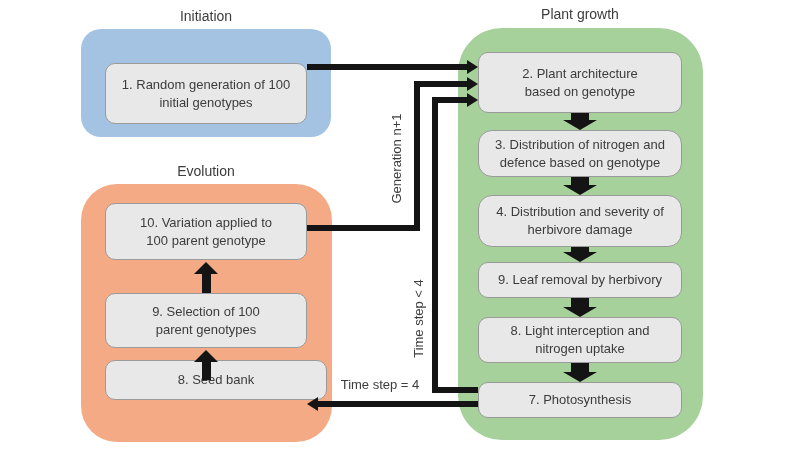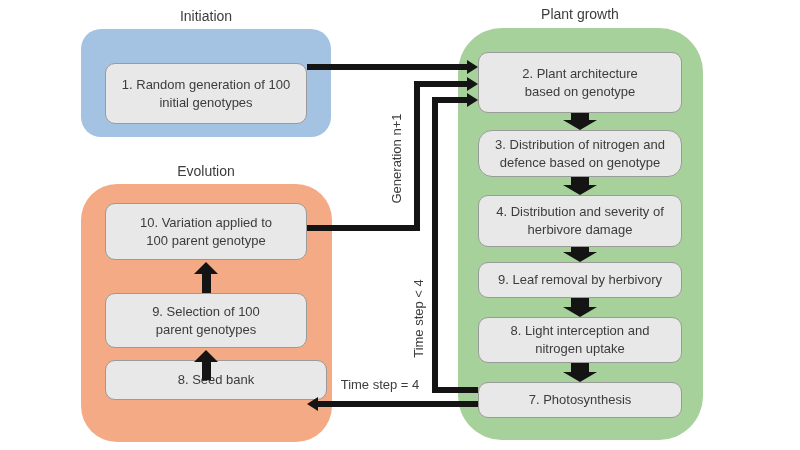--- a/index.html
+++ b/index.html
@@ -73,21 +73,21 @@
   <div class="container blue" style="left:81px;top:29px;width:250px;height:108px;"></div>
   <div class="container green" style="left:458px;top:28px;width:245px;height:412px;"></div>
   <div class="container orange" style="left:81px;top:184px;width:251px;height:258px;"></div>
 
   <div class="node" style="left:105px;top:52px;width:202px;height:61px;margin-top:11px;">1. Random generation of 100
 initial genotypes</div>
   <div class="node" style="left:478px;top:52px;width:204px;height:61px;">2. Plant architecture
 based on genotype</div>
   <div class="node" style="left:478px;top:130px;width:204px;height:47px;border-radius:14px;">3. Distribution of nitrogen and
 defence based on genotype</div>
-  <div class="node" style="left:478px;top:195px;width:204px;height:52px;">4. Distribution and severity of
+  <div class="node" style="left:478px;top:195px;width:204px;height:52px;border-radius:14px;">4. Distribution and severity of
 herbivore damage</div>
   <div class="node" style="left:478px;top:262px;width:204px;height:36px;">9. Leaf removal by herbivory</div>
   <div class="node" style="left:478px;top:317px;width:204px;height:46px;">8. Light interception and
 nitrogen uptake</div>
   <div class="node" style="left:478px;top:382px;width:204px;height:36px;">7. Photosynthesis</div>
   <div class="node" style="left:105px;top:360px;width:222px;height:40px;">8. Seed bank</div>
   <div class="node" style="left:105px;top:293px;width:202px;height:55px;">9. Selection of 100
 parent genotypes</div>
   <div class="node" style="left:105px;top:203px;width:202px;height:57px;">10. Variation applied to
 100 parent genotype</div>

